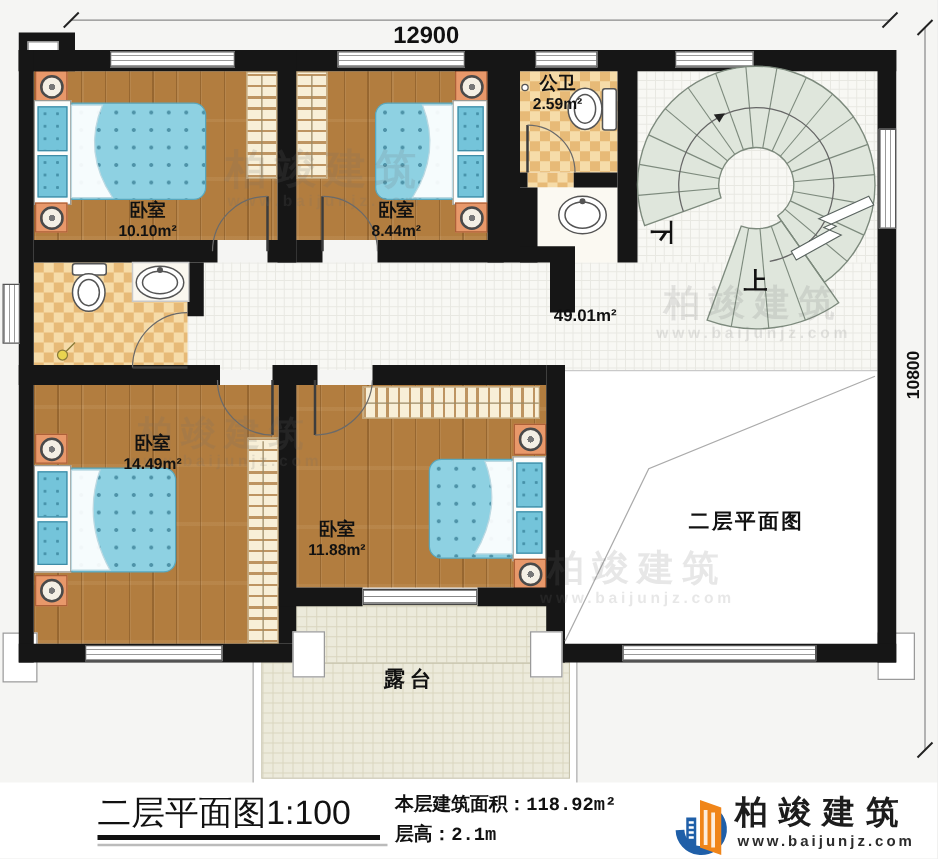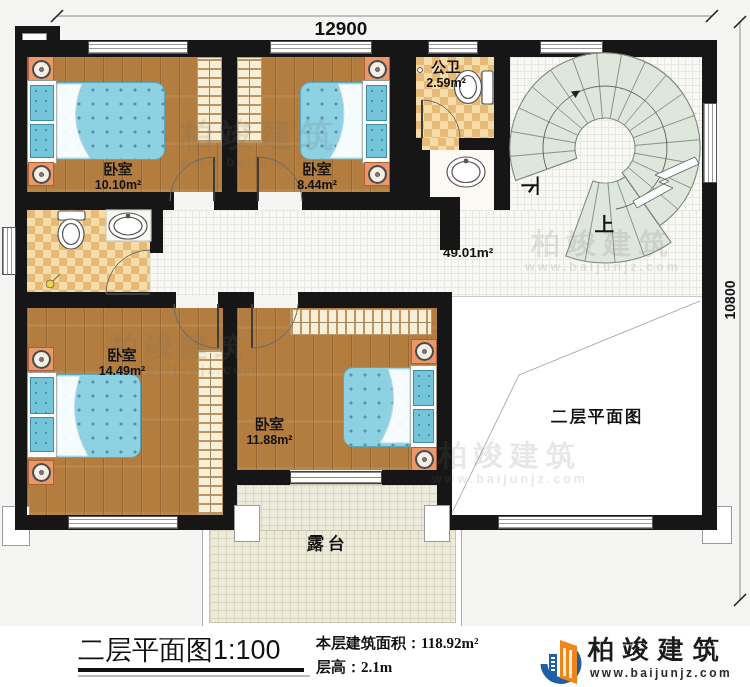--- a/index.html
+++ b/index.html
@@ -41,21 +41,21 @@
   .wm .t2{font-size:12.5px;font-weight:bold;letter-spacing:3px;white-space:nowrap;}
   .slide{position:absolute;background:#fff;border:1px solid #444;box-sizing:border-box;
     background-image:repeating-linear-gradient(0deg,#888 0 1px,transparent 1px 5px);}
   #footer{position:absolute;left:0;top:626px;width:750px;height:61px;background:#fff;z-index:60;}
   .ftitle{position:absolute;left:78px;top:6px;font-size:27px;color:#111;white-space:nowrap;}
   .ftitle .zh{font-weight:400;text-align:center;}
   .uline1{position:absolute;left:78px;top:42px;width:226px;height:4px;background:#111;}
   .uline2{position:absolute;left:78px;top:49px;width:232px;height:2px;background:#bbb;}
   .fstat{position:absolute;left:316px;font-size:15px;color:#111;white-space:nowrap;}
   .fstat b{font-weight:700;}
-  .fstat .val{font-family:Liberation Serif, serif;font-weight:700;}
+  .fstat .val{font-family:Liberation Mono, monospace;font-weight:700;}
   .logotext{position:absolute;left:588px;top:-6px;font-size:26px;font-weight:800;letter-spacing:9px;color:#1c1c1c;white-space:nowrap;}
   .logourl{position:absolute;left:590px;top:28px;font-size:12px;font-weight:bold;letter-spacing:2.4px;color:#2b2b2b;white-space:nowrap;}
   svg{position:absolute;overflow:visible;}
 </style>
 </head>
 <body>
 
 <div id="canvas">
 
   <div class="halltile" style="left:510px;top:57px;width:192px;height:239px;"></div>

